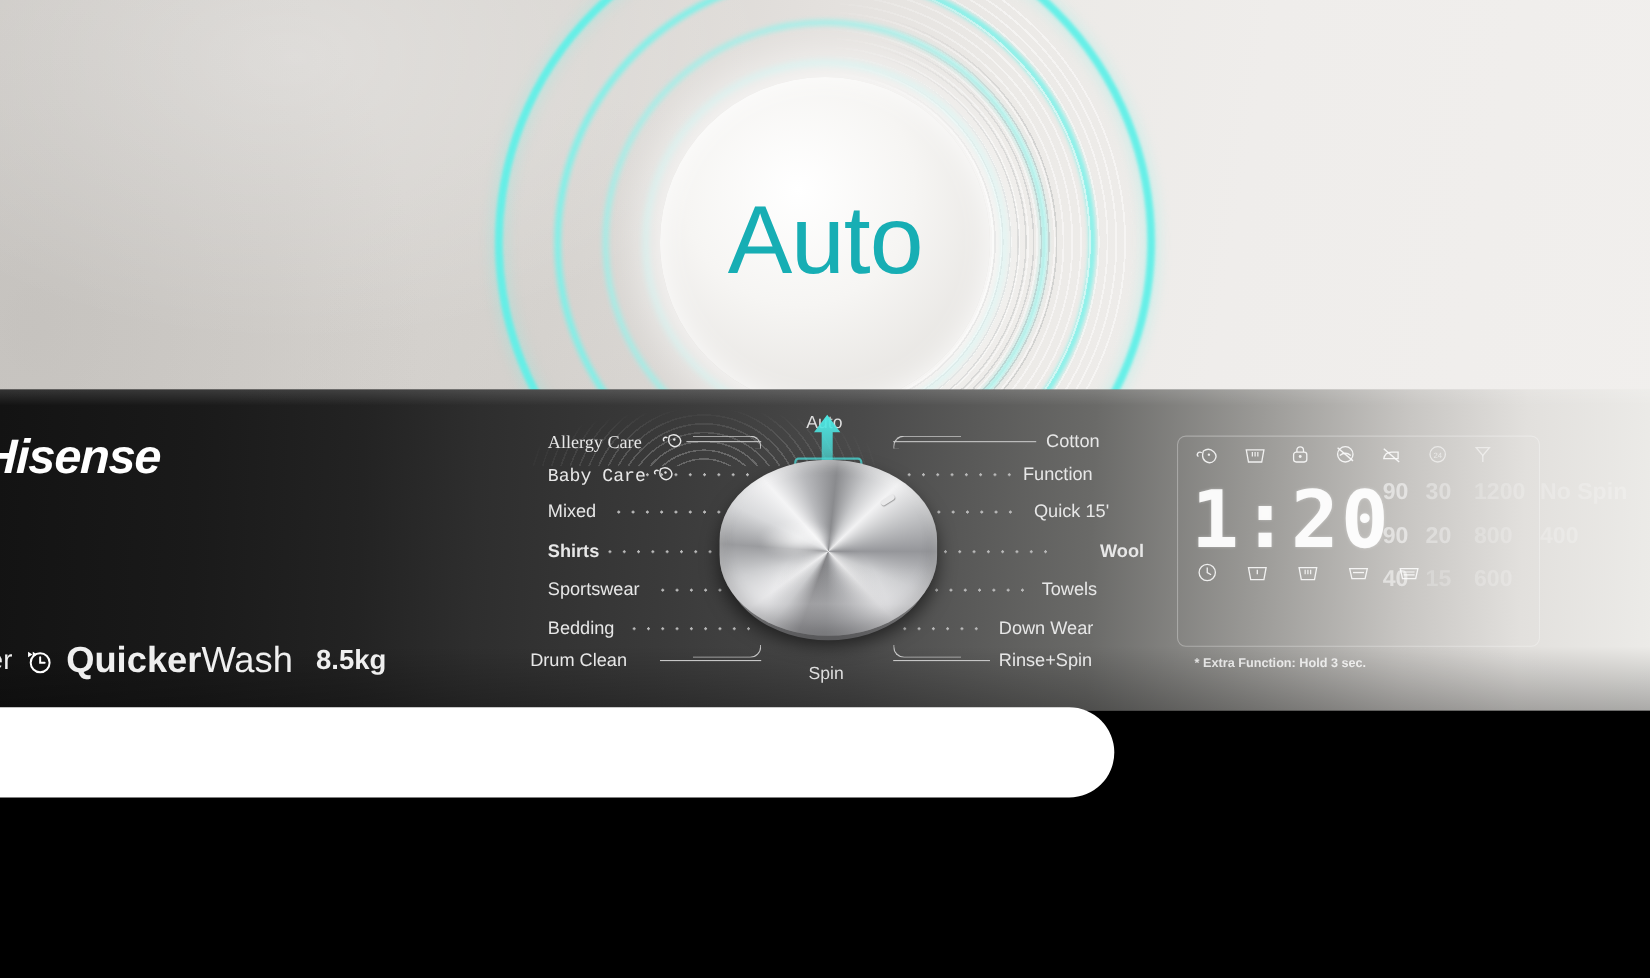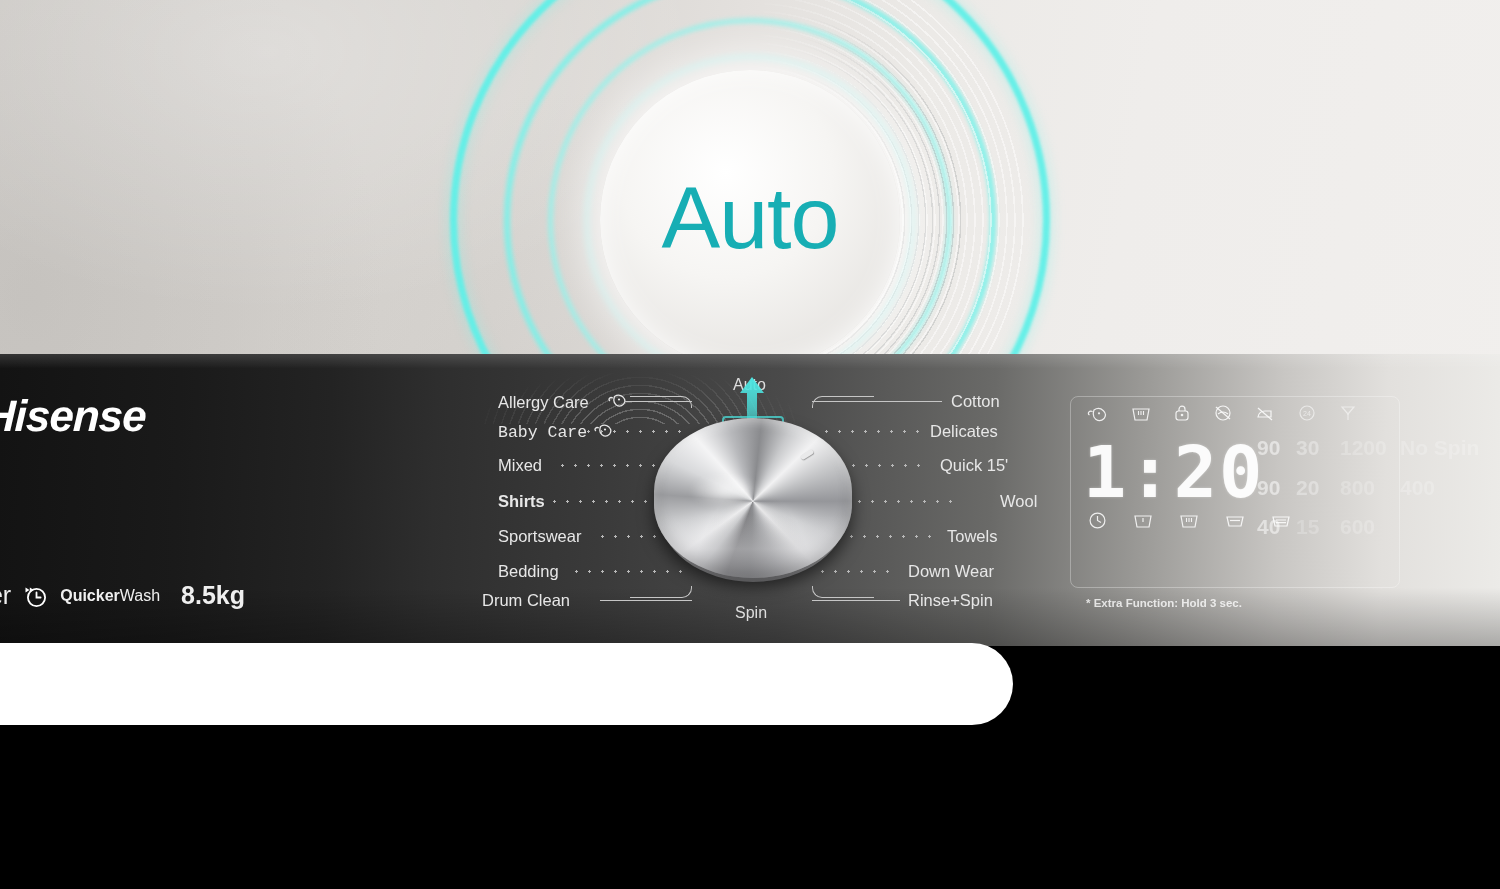--- a/index.html
+++ b/index.html
@@ -92,21 +92,21 @@
     position:absolute; left:-16px; top:391px;
     font-size:44px; font-weight:700; color:#fff; letter-spacing:-1px;
     font-style:italic; transform:skewX(-2deg);
   }
   .feature-row {
     position:absolute; left:-18px; top:581px;
     display:flex; align-items:center; gap:11px;
     color:#efefef; font-size:25px; white-space:nowrap;
   }
   .qw-icon{ display:inline-block; width:27px; height:27px; position:relative; }
-  .qw { font-size:16px; }
+  .qw { font-size:33px; }
   .qw b{ font-weight:700; }
   .kg { font-size:25px; font-weight:700; margin-left:10px;}
 
   
   .dial-wrap { position:absolute; left:0; top:354px; width:1500px; height:292px; }
 
   .knob {
     position:absolute; left:654px; top:64px; width:198px; height:172px;
   }
   .knob-body{
@@ -253,21 +253,21 @@
 
     <div class="lab top" style="left:733px; top:22px;">Auto</div>
     <div class="lab bottom" style="left:735px; top:250px;">Spin</div>
 
     <div class="bracket" style="left:630px; top:42px; width:62px; height:12px; border-bottom:none; border-top-left-radius:0; border-top-right-radius:10px; border-left:none; border-top:1px solid #c6c6c6; border-right:1px solid #c6c6c6;"></div>
     <div class="bracket" style="left:812px; top:42px; width:62px; height:12px; border-bottom:none; border-right:none; border-top-left-radius:10px; border-top:1px solid #c6c6c6; border-left:1px solid #c6c6c6;"></div>
     <div class="bracket" style="left:630px; top:232px; width:62px; height:12px; border-top:none; border-left:none; border-bottom-right-radius:10px; border-bottom:1px solid #c6c6c6; border-right:1px solid #c6c6c6;"></div>
     <div class="bracket" style="left:812px; top:232px; width:62px; height:12px; border-top:none; border-right:none; border-bottom-left-radius:10px; border-bottom:1px solid #c6c6c6; border-left:1px solid #c6c6c6;"></div>
 
     <div>
-      <div class="lab left" style="left:498px; top:38px; display:flex; align-items:flex-end; gap:19px;">
+      <div class="lab left" style="left:498px; top:38px; display:flex; align-items:flex-start; gap:19px;font-family:Liberation Serif, serif;">
         <span>Allergy Care</span>
         <span>
           <svg width="20" height="16" viewBox="0 0 20 16">
             <path d="M2 9 q-1.6 -1 -0.6 -2.6 q1.4 -1.6 3.4 -0.4" fill="none" stroke="#e7e7e7" stroke-width="1.3"></path>
             <path d="M6.5 4.5 q4.5 -3 8.5 0.6 q3.4 3.2 0.6 7 q-3.6 3.6 -7.6 0.6 q-3.4 -2.6 -1.5 -8.2 Z" fill="none" stroke="#e7e7e7" stroke-width="1.3"></path>
             <circle cx="11" cy="7.5" r="1.1" fill="#e7e7e7"></circle>
           </svg>
         </span>
       </div>
       <div class="lab left" style="left:498px; top:68px; display:flex; align-items:center; gap:7px;font-family:Liberation Mono, monospace;">
@@ -290,23 +290,23 @@
     <div class="leader solid" style="left:624px; top:47px; width:68px;"></div>
     <div class="leader dotted" style="left:582px; top:76px; width:108px;"></div>
     <div class="leader dotted" style="left:556px; top:110px; width:128px;"></div>
     <div class="leader dotted" style="left:548px; top:146px; width:120px;"></div>
     <div class="leader dotted" style="left:596px; top:181px; width:72px;"></div>
     <div class="leader dotted" style="left:570px; top:216px; width:120px;"></div>
     <div class="leader solid" style="left:600px; top:246px; width:92px;"></div>
 
     <div>
       <div class="lab" style="left:951px; top:38px;">Cotton</div>
-      <div class="lab" style="left:930px; top:68px;">Delicates</div>
+      <div class="lab" style="left:930px; top:68px;">Function</div>
       <div class="lab" style="left:940px; top:102px;">Quick 15'</div>
-      <div class="lab" style="left:1000px; top:138px;">Wool</div>
+      <div class="lab" style="left:1000px; top:138px;font-weight:bold;">Wool</div>
       <div class="lab" style="left:947px; top:173px;">Towels</div>
       <div class="lab" style="left:908px; top:208px;">Down Wear</div>
       <div class="lab" style="left:908px; top:237px;">Rinse+Spin</div>
     </div>
 
     <div class="leader solid" style="left:812px; top:47px; width:130px;"></div>
     <div class="leader dotted" style="left:820px; top:76px; width:100px;"></div>
     <div class="leader dotted" style="left:834px; top:110px; width:96px;"></div>
     <div class="leader dotted" style="left:840px; top:146px; width:114px;"></div>
     <div class="leader dotted" style="left:832px; top:181px; width:106px;"></div>

